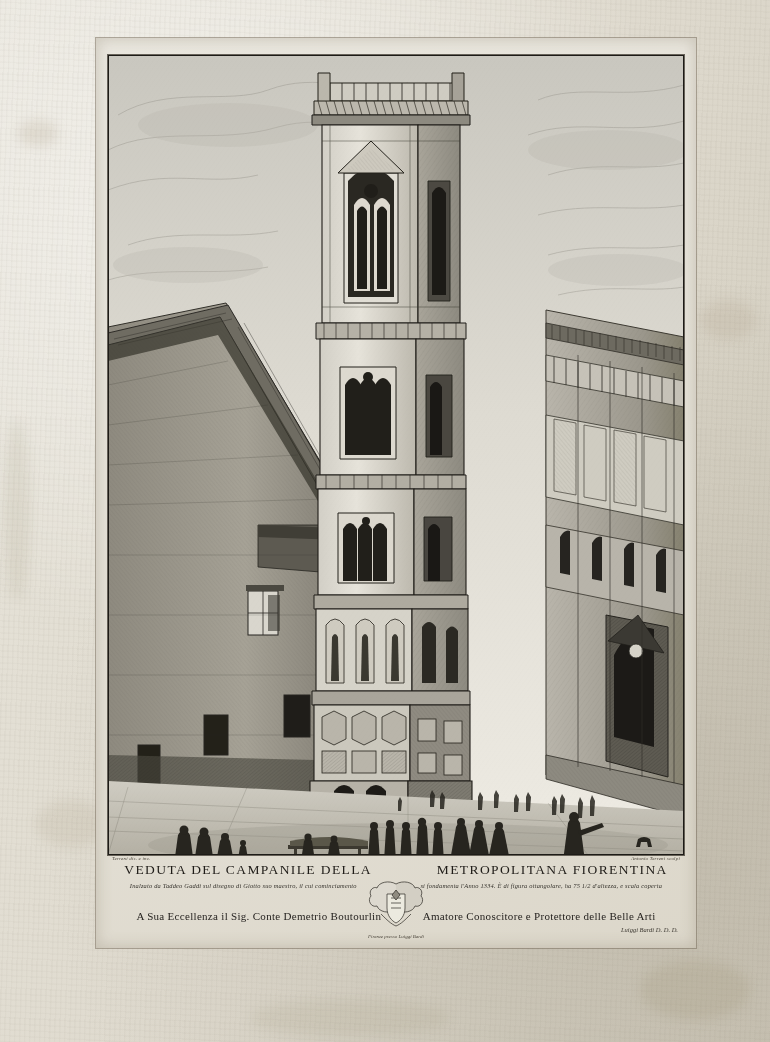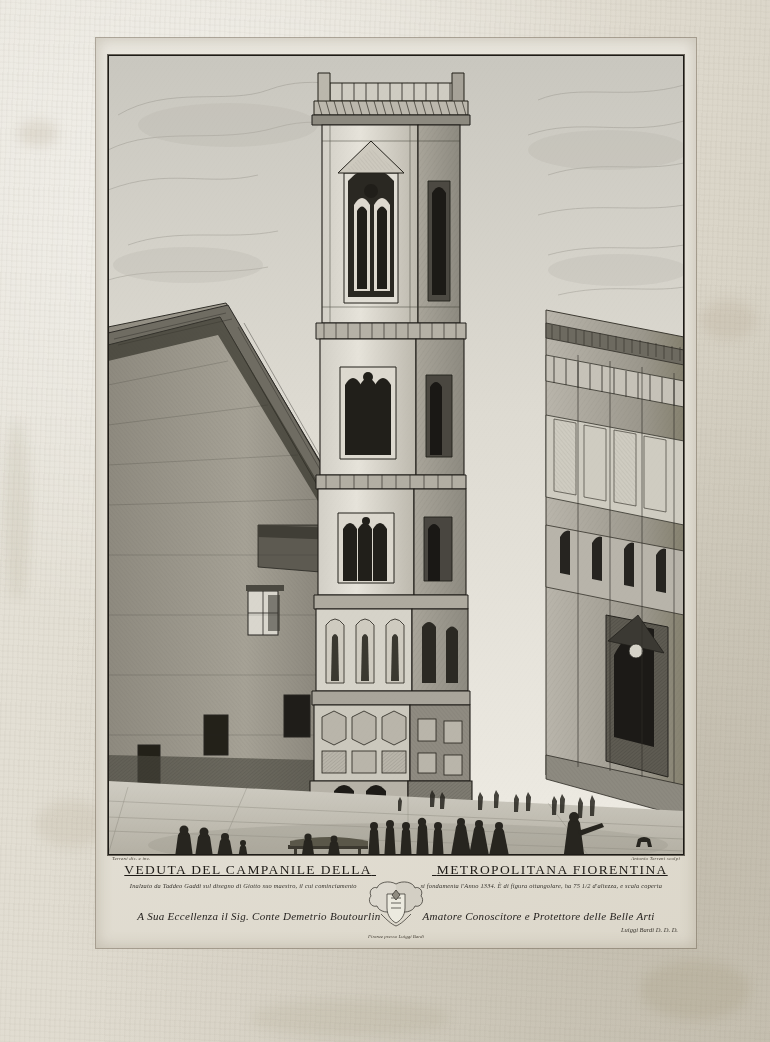--- a/index.html
+++ b/index.html
@@ -94,21 +94,20 @@
   .cap-title {
     position: absolute;
     top: 6px;
     left: 0;
     width: 100%;
     text-align: center;
     font-size: 13.5px;
     letter-spacing: 1.4px;
     font-family: "Liberation Serif", serif;
     color: #1f1c18;
-    text-decoration: underline;
   }
   .cap-title .gap { display: inline-block; width: 56px; }
 
   .cap-sub1 {
     position: absolute;
     top: 26px;
     left: 0;
     width: 100%;
     text-align: center;
     font-size: 6.4px;
@@ -133,21 +132,20 @@
   }
   .cap-sub2 .gap { display: inline-block; width: 62px; }
 
   .cap-ded {
     position: absolute;
     top: 54px;
     left: 0;
     width: 100%;
     text-align: center;
     font-size: 11px;
-    font-style: italic;
     letter-spacing: 0.3px;
     color: #262320;
     white-space: nowrap;
   }
   .cap-ded .gap { display: inline-block; width: 36px; }
 
   .cap-imprint {
     position: absolute;
     top: 78px;
     left: 0;

